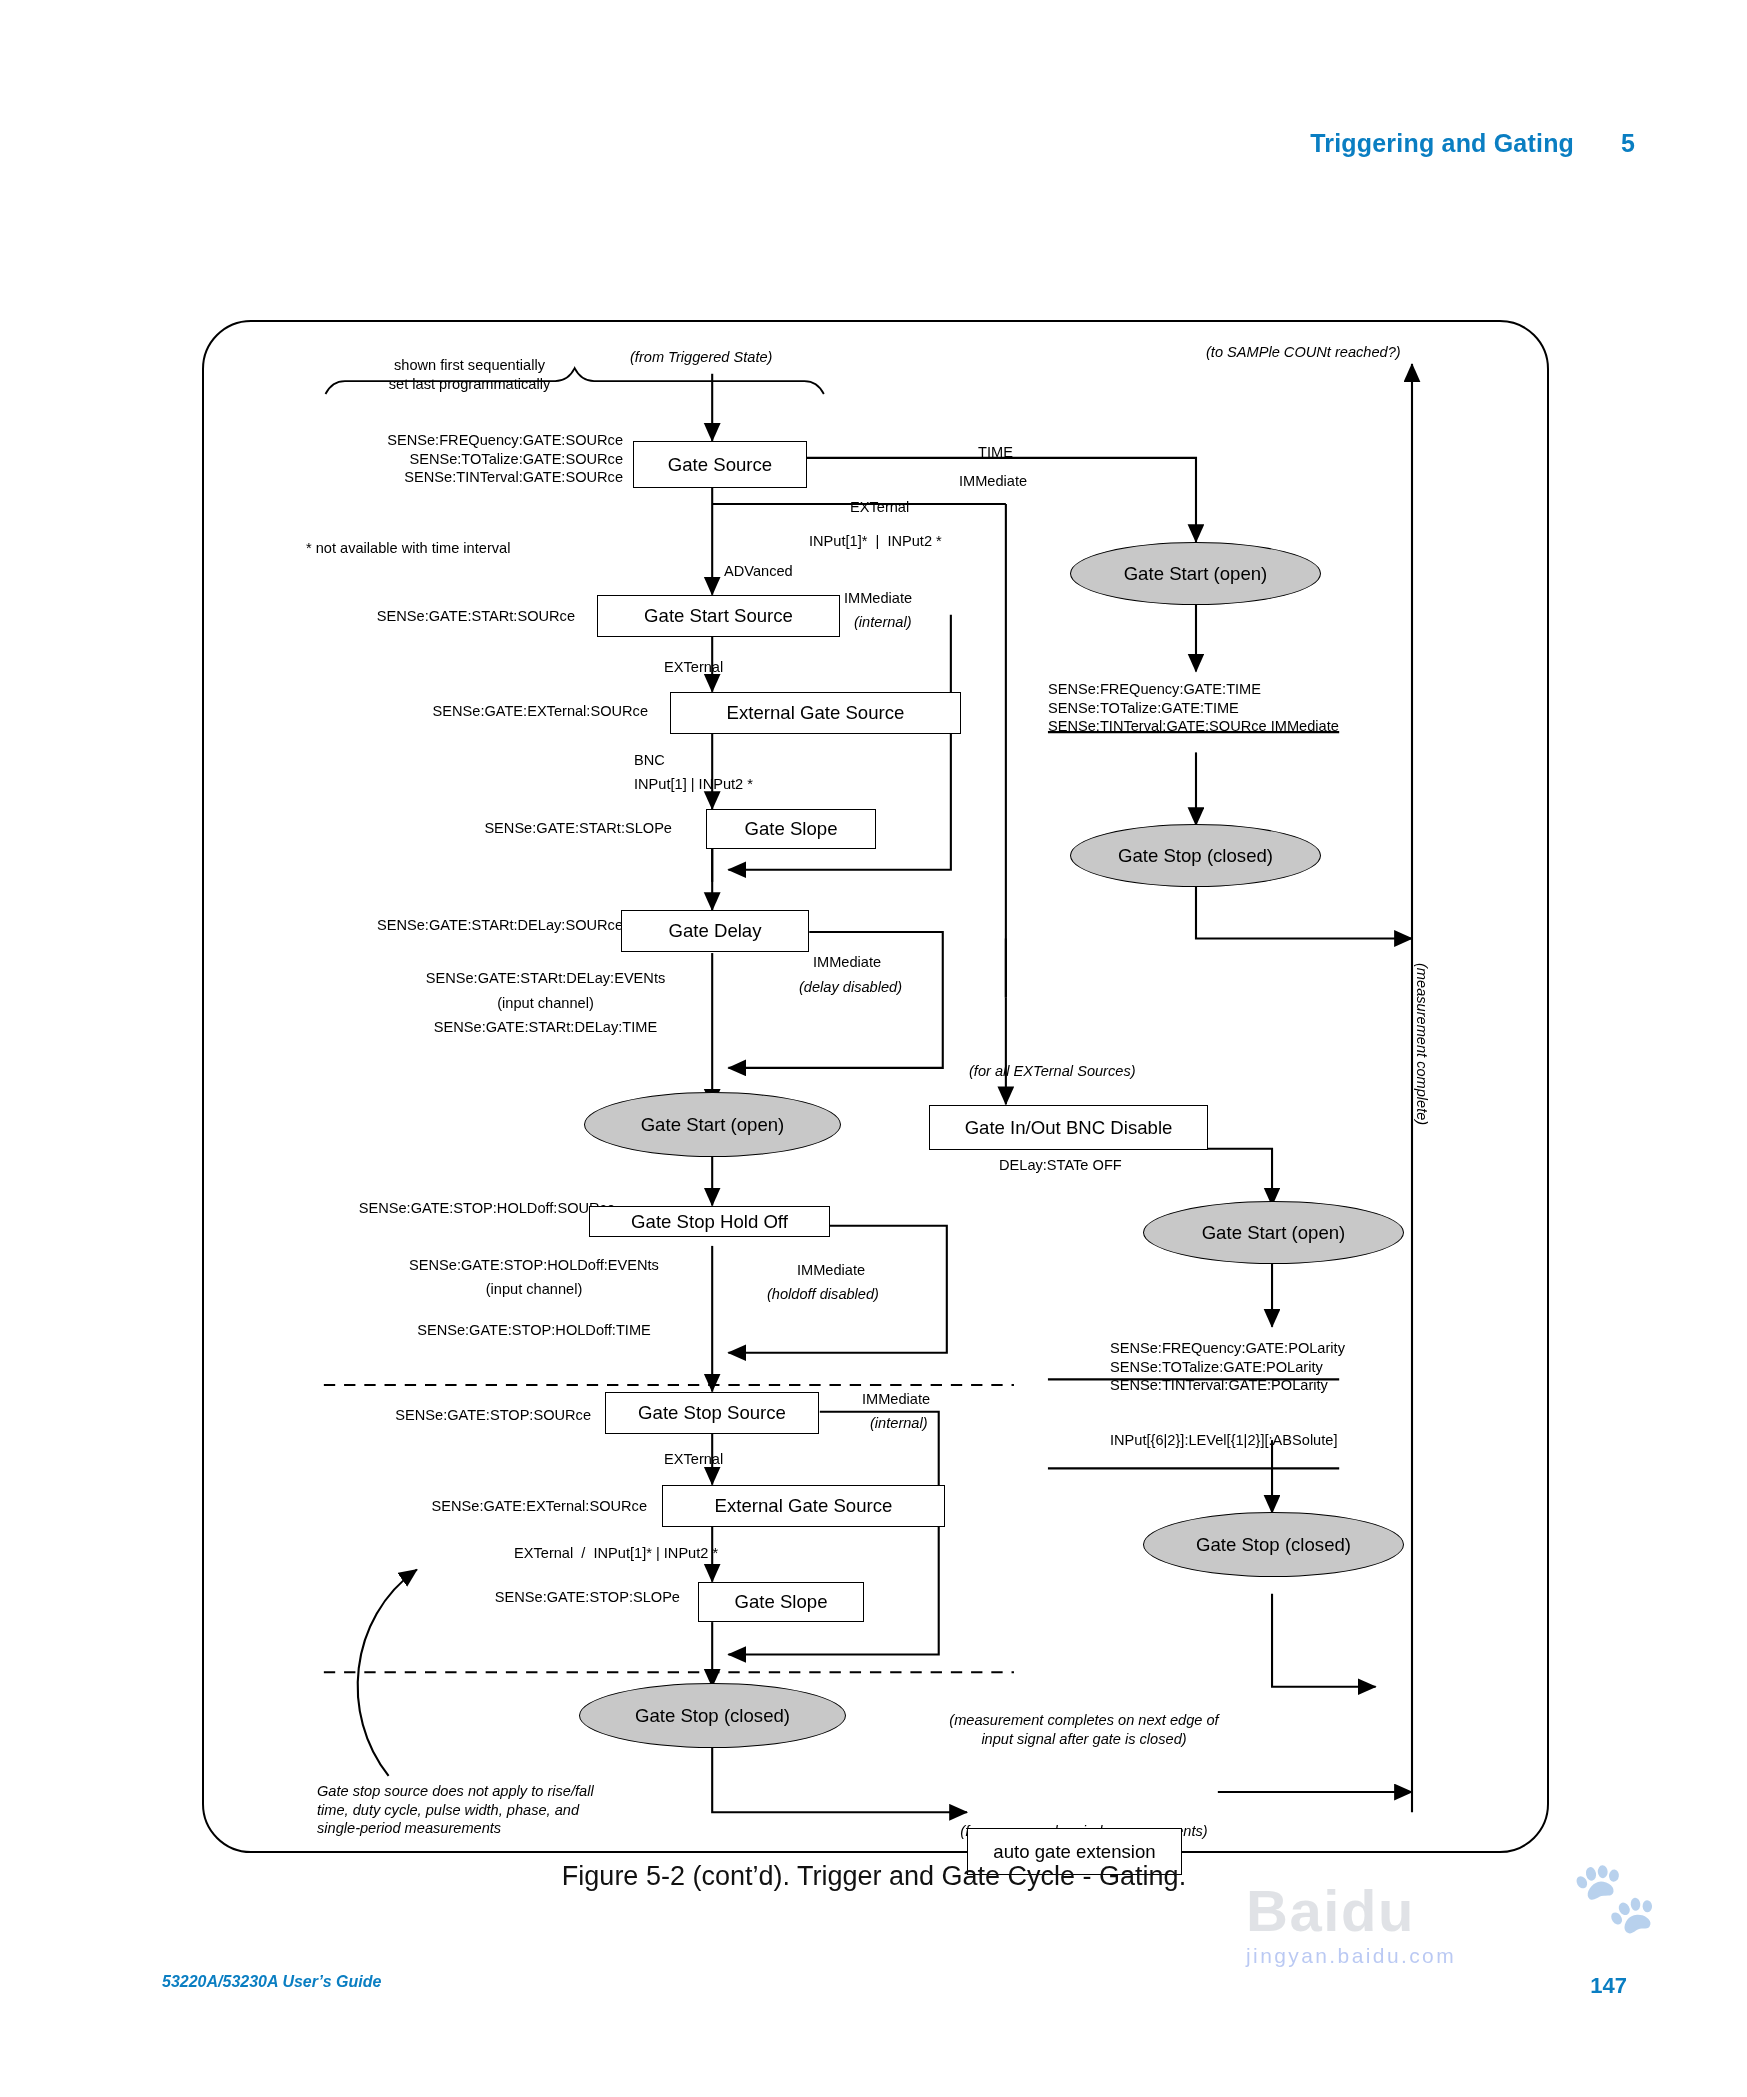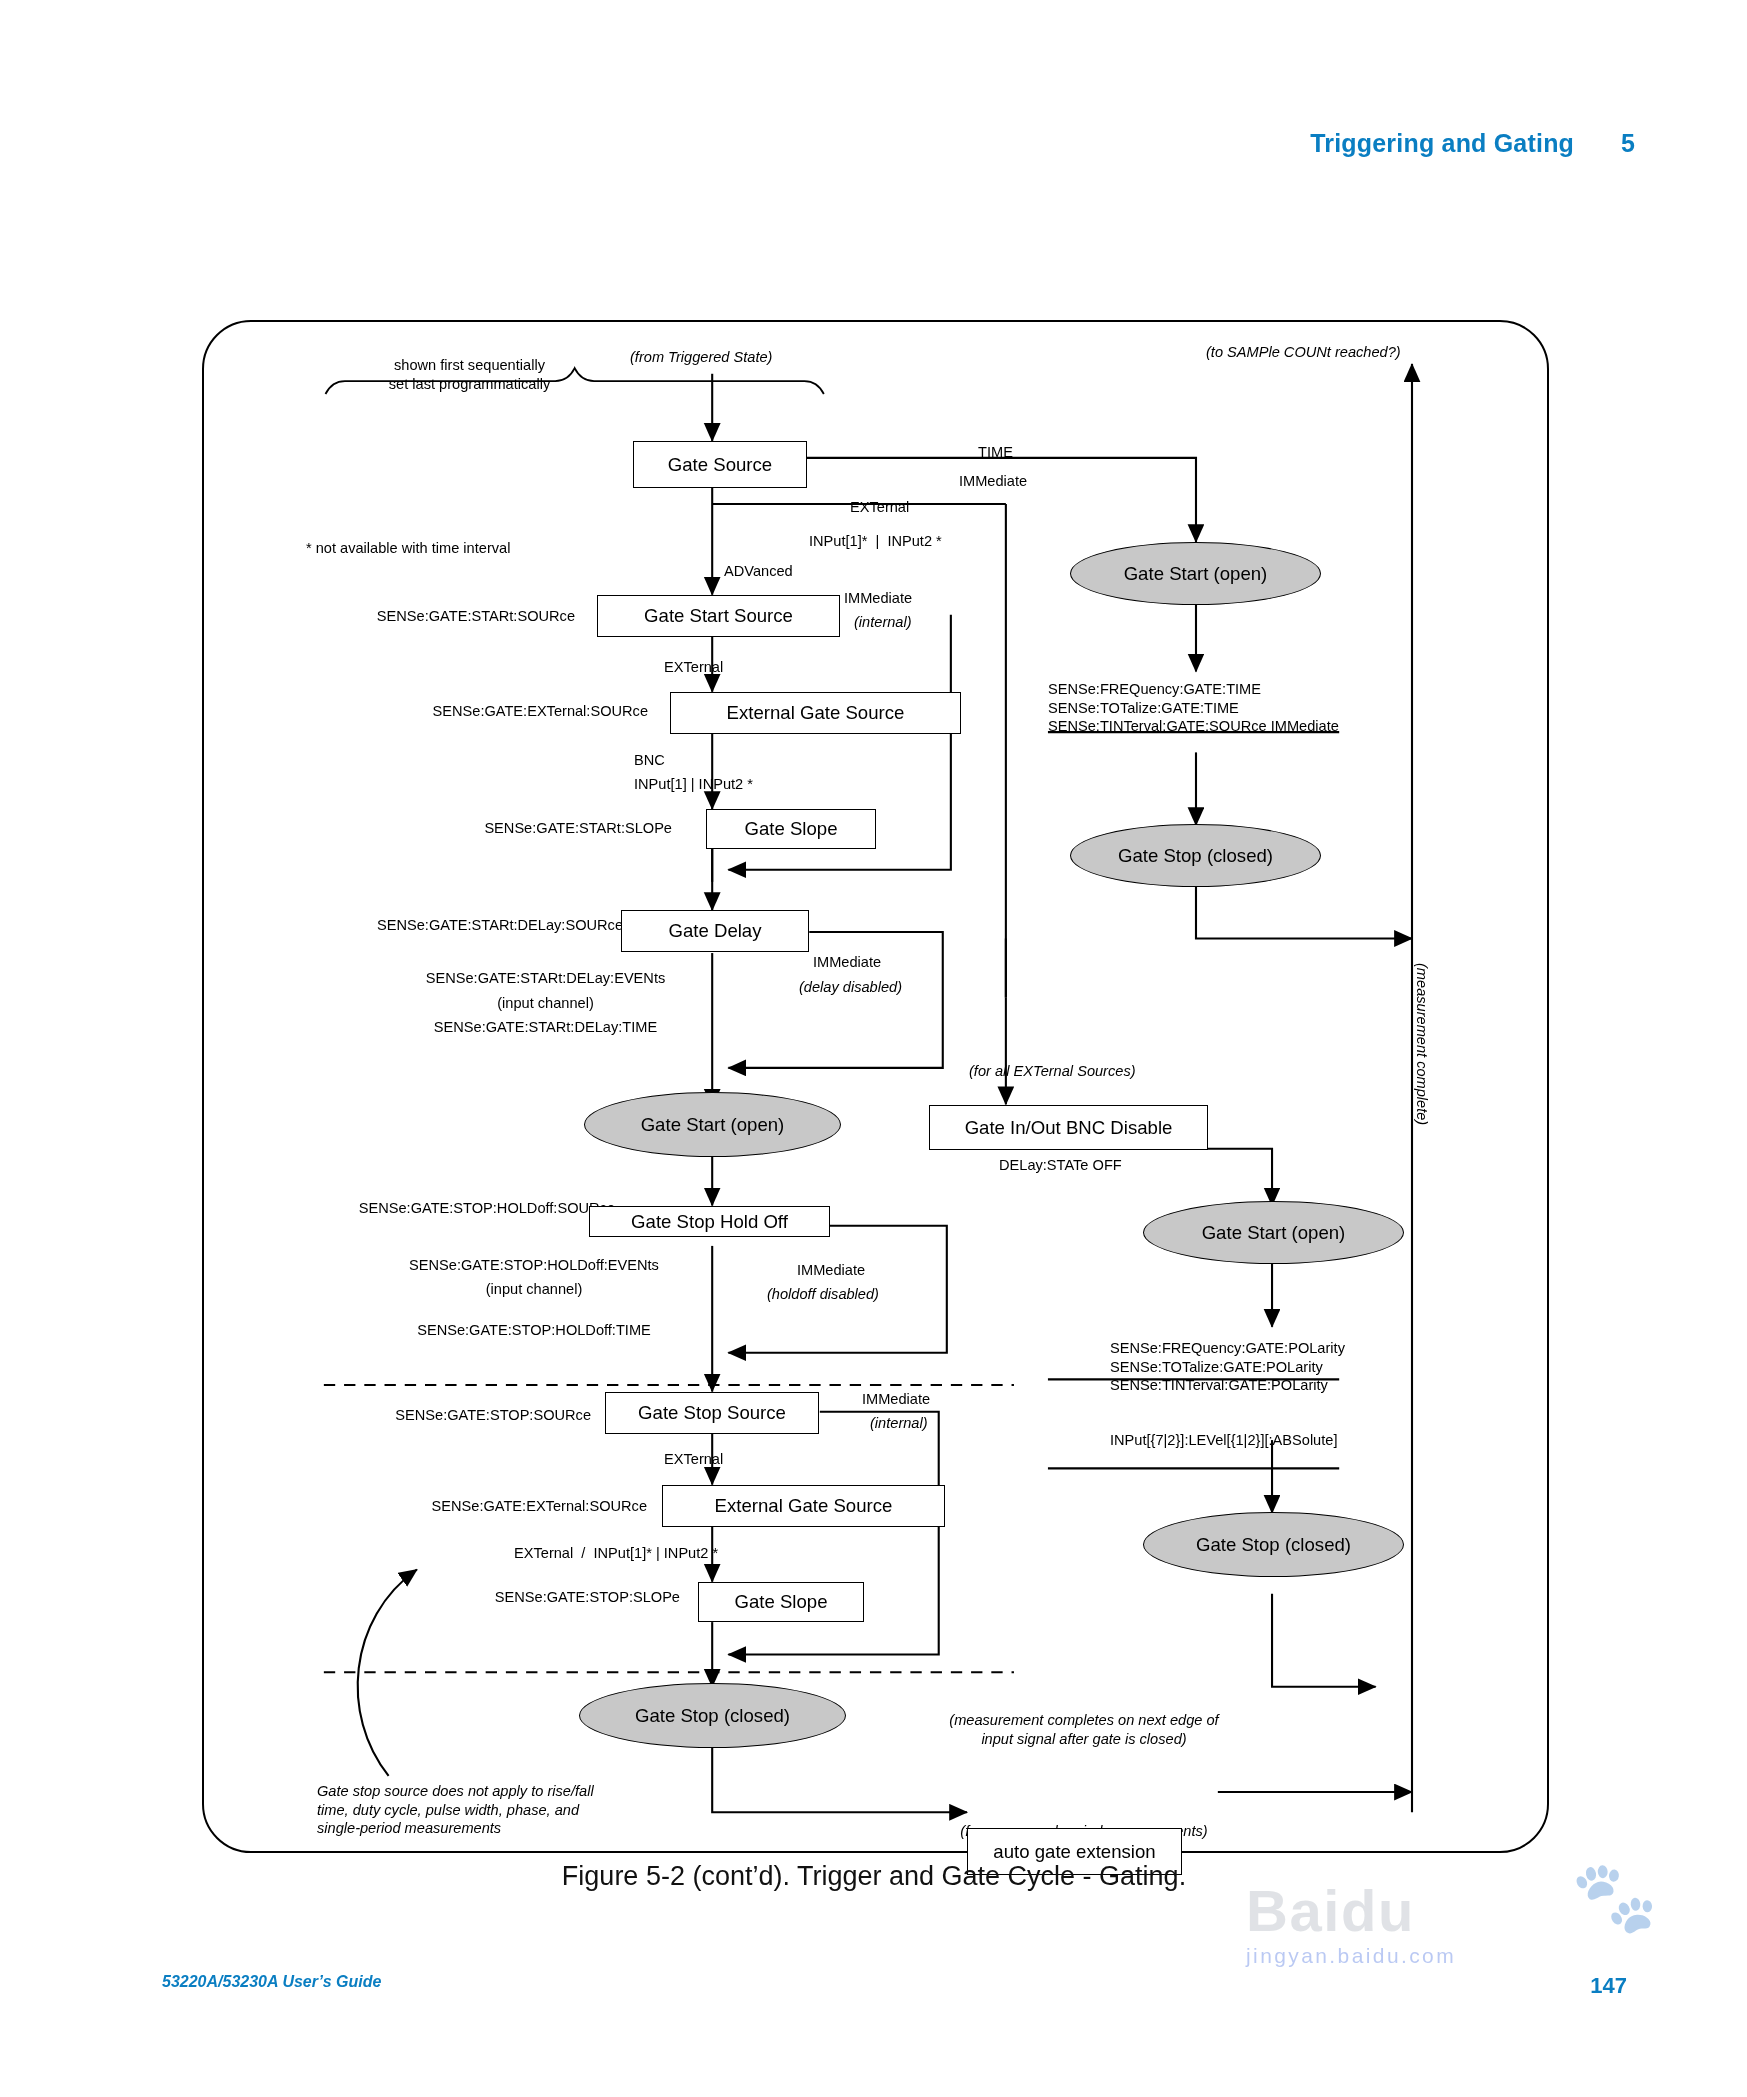--- a/index.html
+++ b/index.html
@@ -139,20 +139,23 @@
     <g stroke="#000" stroke-width="2.6" fill="none" marker-end="url(#ah)">
       <path d="M480,2195 C420,2120 430,2000 515,1940"></path>
     </g>
   </svg>
 
   <div class="lbl c" style="left:348px;top:356px;width:243px;">shown first sequentially
 set last programmatically</div>
   <div class="lbl it" style="left:630px;top:348px;text-align:right;">(from Triggered State)</div>
   <div class="lbl it" style="left:1206px;top:343px;">(to SAMPle COUNt reached?)</div>
 
+  <div class="lbl r" style="left:324px;top:431px;width:299px;">SENSe:FREQuency:GATE:SOURce
+SENSe:TOTalize:GATE:SOURce
+SENSe:TINTerval:GATE:SOURce</div>
   <div class="lbl" style="left:306px;top:539px;">* not available with time interval</div>
 
   <div class="lbl" style="left:978px;top:443px;">TIME</div>
   <div class="lbl" style="left:959px;top:472px;">IMMediate</div>
   <div class="lbl" style="left:850px;top:498px;">EXTernal</div>
   <div class="lbl" style="left:809px;top:532px;">INPut[1]*  |  INPut2 *</div>
   <div class="lbl" style="left:724px;top:562px;">ADVanced</div>
 
   <div class="lbl r" style="left:324px;top:607px;width:251px;">SENSe:GATE:STARt:SOURce</div>
   <div class="lbl" style="left:844px;top:589px;">IMMediate</div>
@@ -191,21 +194,21 @@
 
   <div class="lbl" style="left:1048px;top:680px;">SENSe:FREQuency:GATE:TIME
 SENSe:TOTalize:GATE:TIME
 SENSe:TINTerval:GATE:SOURce IMMediate</div>
   <div class="lbl it" style="left:969px;top:1062px;">(for all EXTernal Sources)</div>
   <div class="lbl" style="left:999px;top:1156px;">DELay:STATe OFF</div>
 
   <div class="lbl" style="left:1110px;top:1339px;">SENSe:FREQuency:GATE:POLarity
 SENSe:TOTalize:GATE:POLarity
 SENSe:TINTerval:GATE:POLarity</div>
-  <div class="lbl" style="left:1110px;top:1431px;">INPut[{7|2}]:LEVel[{1|2}][:ABSolute]</div>
+  <div class="lbl" style="left:1110px;top:1431px;">INPut[{6|2}]:LEVel[{1|2}][:ABSolute]</div>
 
   <div class="lbl c it" style="left:914px;top:1711px;width:340px;">(measurement completes on next edge of
 input signal after gate is closed)</div>
   <div class="lbl c it" style="left:914px;top:1822px;width:340px;">(frequency and period measurements)</div>
   <div class="lbl it" style="left:317px;top:1782px;width:356px;">Gate stop source does not apply to rise/fall
 time, duty cycle, pulse width, phase, and
 single-period measurements</div>
 
   <div class="lbl it" style="left:1431px;top:963px;transform:rotate(90deg);transform-origin:left top;white-space:nowrap;">(measurement complete)</div>
 

